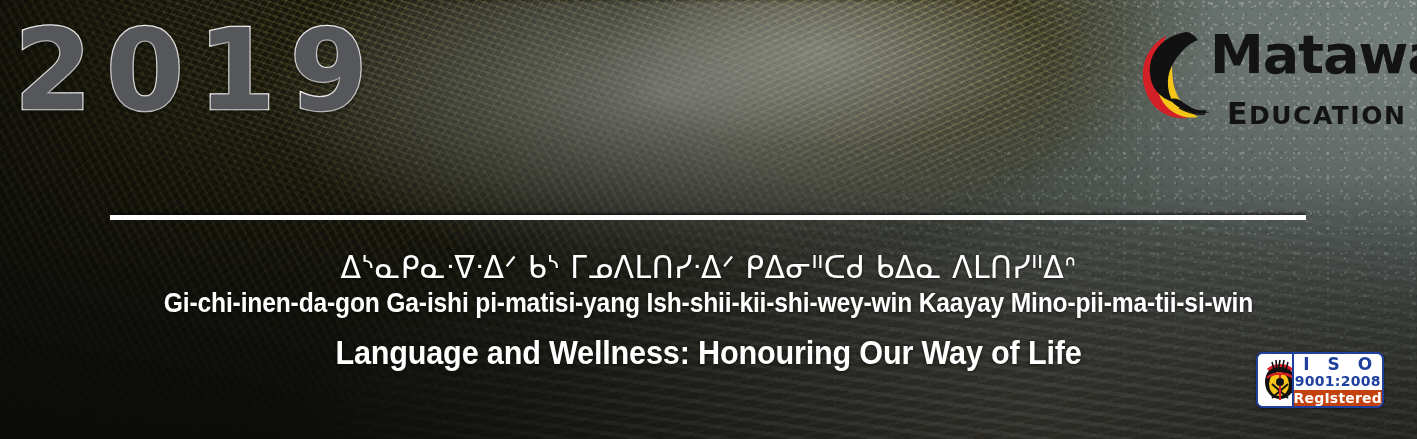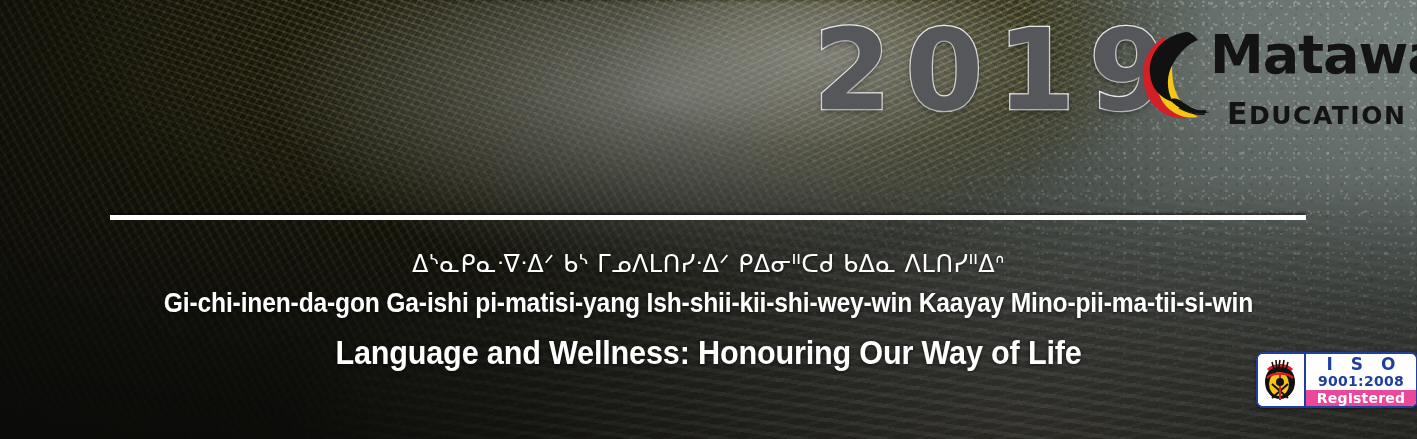--- a/index.html
+++ b/index.html
@@ -115,21 +115,21 @@
   .content {
     position: absolute;
     inset: 0;
   }
 
   .year {
     position: absolute;
     top: 14px;
     left: 0;
     width: 1181px;
-    text-align: right;
+    text-align: left;
     font-family: "DejaVu Sans", sans-serif;
     font-weight: bold;
     font-size: 112px;
     line-height: 1;
     letter-spacing: 14px;
     text-indent: 14px;
     color: #55575a;
     -webkit-text-stroke: 2.5px #ffffff;
     paint-order: stroke fill;
     text-shadow: 0 2px 6px rgba(0,0,0,.45);
@@ -161,21 +161,21 @@
     box-shadow: 0 -2px 3px rgba(0,0,0,.55);
   }
 
   .syllabics {
     position: absolute;
     top: 251px;
     left: 0;
     width: 1417px;
     text-align: center;
     font-family: "DejaVu Sans", sans-serif;
-    font-size: 24px;
+    font-size: 30px;
     line-height: 1.15;
     letter-spacing: .5px;
     color: #ffffff;
     text-shadow: 0 1px 3px rgba(0,0,0,.6);
   }
 
   .roman {
     position: absolute;
     top: 288px;
     left: 0;
@@ -246,21 +246,21 @@
     letter-spacing: 1.5px;
     color: #131313;
   }
   .logo-sub .cap { font-size: 30px; }
 
   
   .iso {
     position: absolute;
     left: 1256px;
     top: 352px;
-    width: 162px;
+    width: 128px;
     height: 56px;
     box-sizing: border-box;
     border: 2px solid #1f3f9e;
     border-radius: 7px;
     background: #ffffff;
     display: flex;
     overflow: hidden;
     box-shadow: 0 1px 3px rgba(0,0,0,.5);
   }
   .iso-emblem {
@@ -291,21 +291,21 @@
     font-family: "DejaVu Sans", sans-serif;
     font-weight: bold;
     font-size: 14px;
     line-height: 1.1;
     letter-spacing: .3px;
     color: #1f3f9e;
   }
   .iso-reg {
     margin-top: 1px;
     width: 100%;
-    background: #ec4899;
+    background: #c2410c;
     color: #ffffff;
     font-family: "DejaVu Sans", sans-serif;
     font-weight: bold;
     font-size: 14px;
     line-height: 16px;
     text-align: center;
     letter-spacing: .2px;
   }
 </style>
 </head>

